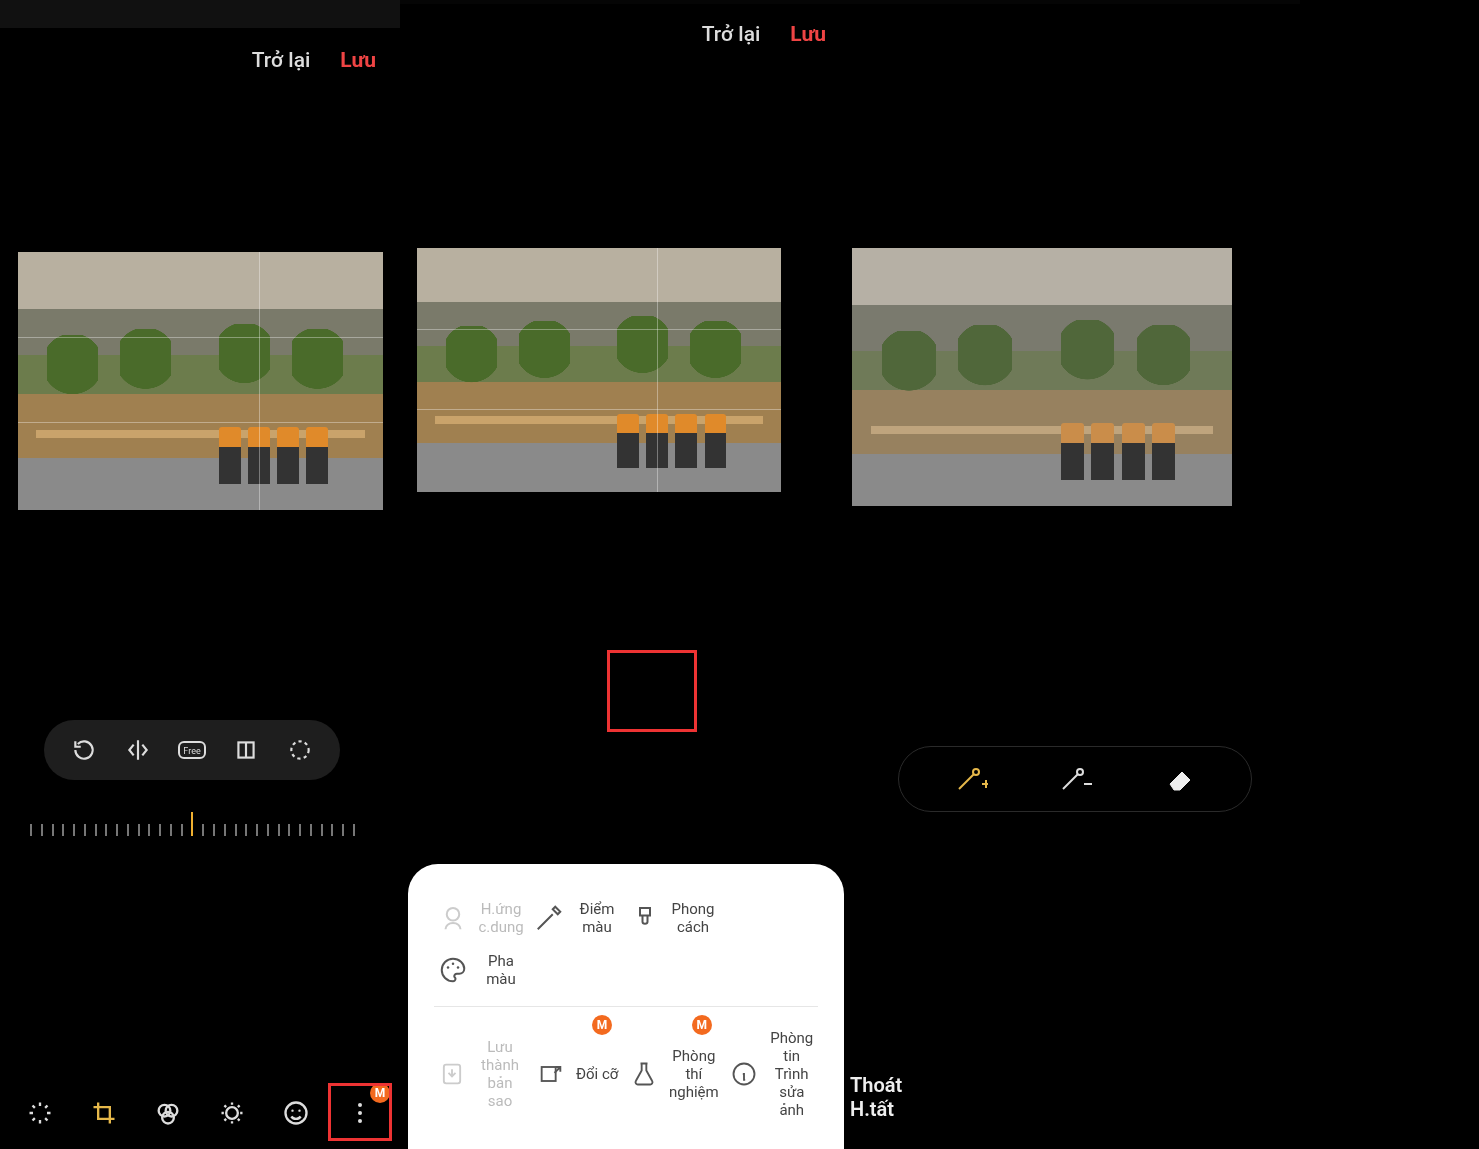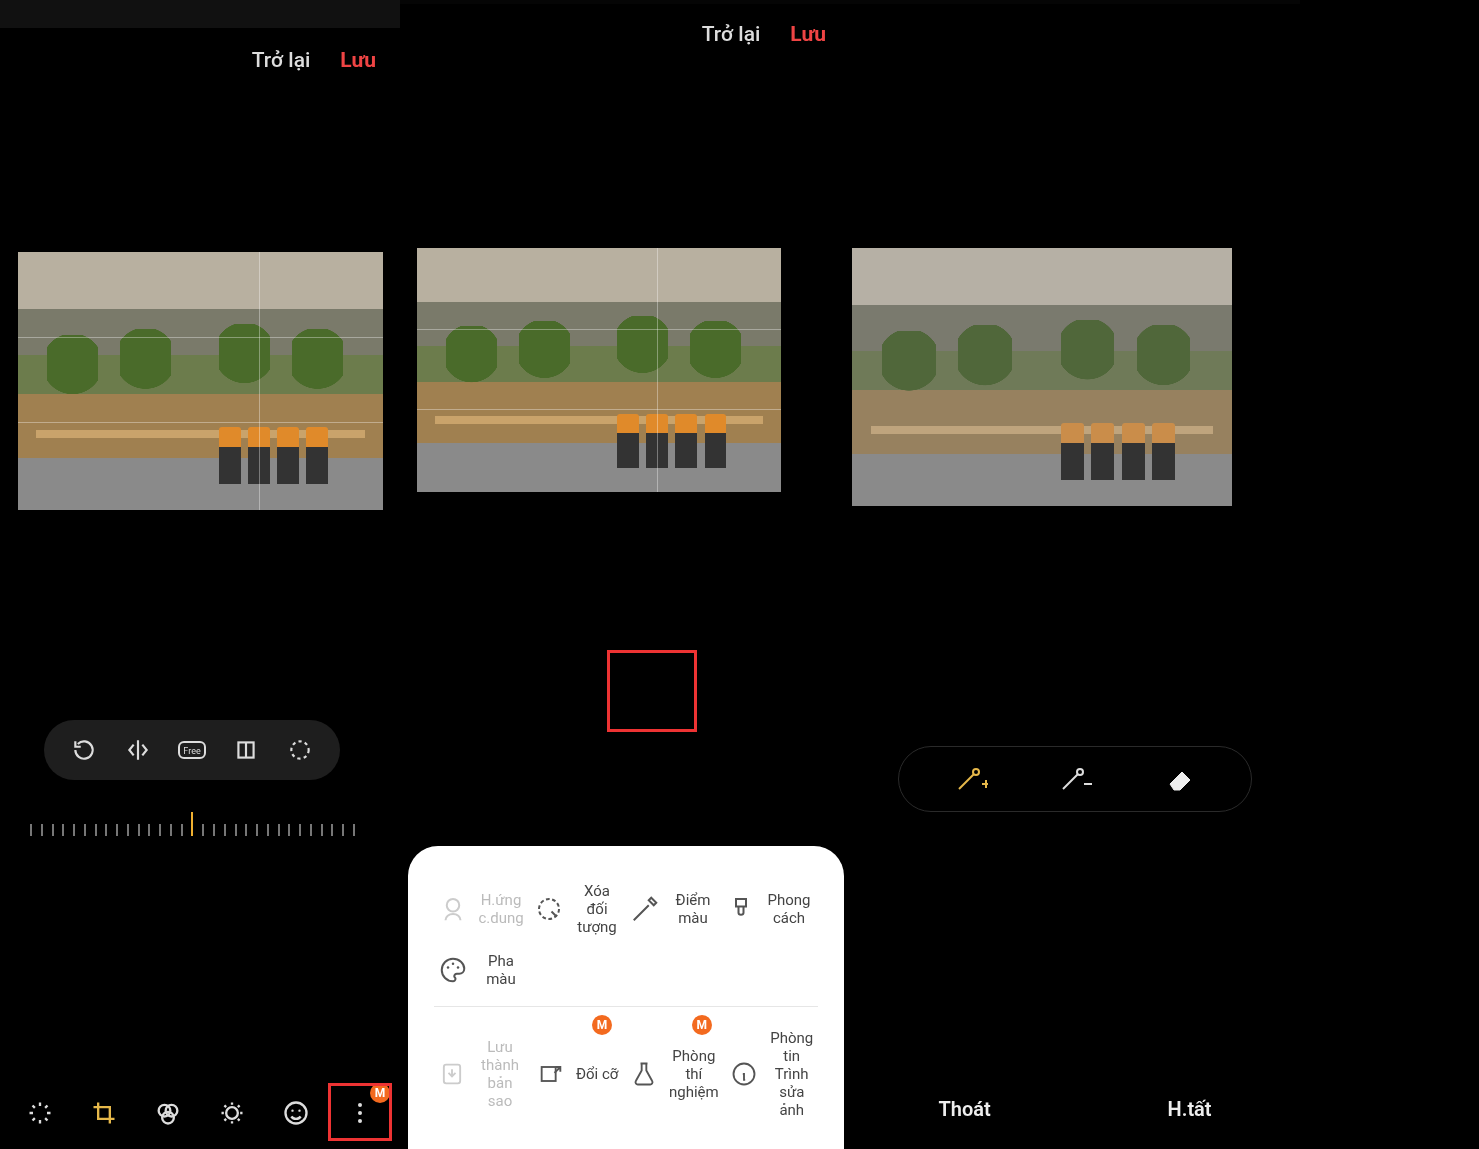--- a/index.html
+++ b/index.html
@@ -54,21 +54,21 @@
   .pitem .lbl{font-size:15px;color:#444;text-align:center;line-height:1.2;}
   .pitem.disabled .lbl{color:#bbb;}
   .pitem.disabled .ic{color:#ccc;}
   .panel hr{border:none;border-top:1px solid #e6e6e6;margin:10px 0 14px;}
   .s2 .redbox{left:207px;top:650px;width:90px;height:82px;}
   .badge{position:absolute;top:-6px;right:14px;width:20px;height:20px;border-radius:50%;background:#f36a1f;color:#fff;font-size:12px;font-weight:700;display:flex;align-items:center;justify-content:center;}
   .pitem{position:relative;}
   
   .spot-tools{position:absolute;left:48px;right:48px;top:746px;display:flex;justify-content:space-around;align-items:center;border:1px solid #2a2a2a;border-radius:40px;padding:14px 20px;}
   .spot-tools .stool2{width:44px;height:36px;display:flex;align-items:center;justify-content:center;cursor:pointer;}
-  .footer3{position:absolute;left:0;right:0;bottom:28px;display:flex;justify-content:space-around;}
+  .footer3{position:absolute;left:0;right:0;bottom:28px;display:flex;justify-content:space-around;flex-direction:column;}
   .footer3 .fbtn{color:#eee;font-size:20px;font-weight:600;cursor:pointer;}
   
   .s1 .statusbar{position:absolute;top:0;left:0;right:0;height:28px;background:#111;}
   .s2 .statusbar,.s3 .statusbar{position:absolute;top:0;left:0;right:0;height:4px;background:#050505;}
 </style>
 </head>
 <body>
 
 <div class="screens">
 
@@ -236,29 +236,20 @@
           <div class="ic">
               <svg width="30" height="30" viewBox="0 0 24 24" fill="none" stroke="currentColor" stroke-width="1.6">
                 <circle cx="12" cy="9" r="5"></circle>
                 <path d="M6 21c0-3 2.7-5 6-5s6 2 6 5"></path>
               </svg>
             </div>
           <div class="lbl">H.ứng c.dung</div>
         </div>
         <div class="pitem">
           <div class="ic">
-              <svg width="30" height="30" viewBox="0 0 24 24" fill="none" stroke="currentColor" stroke-width="1.6" stroke-dasharray="3 2">
-                <circle cx="12" cy="12" r="8"></circle>
-                <path stroke-dasharray="0" d="M14 14l4 4"></path>
-              </svg>
-            </div>
-          <div class="lbl">Xóa đối tượng</div>
-        </div>
-        <div class="pitem">
-          <div class="ic">
               <svg width="30" height="30" viewBox="0 0 24 24" fill="none" stroke="currentColor" stroke-width="1.6">
                 <path d="M17 3l4 4-2 2-4-4z"></path>
                 <path d="M15 9L5 19l-2 2 2-2 10-10"></path>
               </svg>
             </div>
           <div class="lbl">Điểm màu</div>
         </div>
         <div class="pitem">
           <div class="ic">
               <svg width="30" height="30" viewBox="0 0 24 24" fill="none" stroke="currentColor" stroke-width="1.6">

